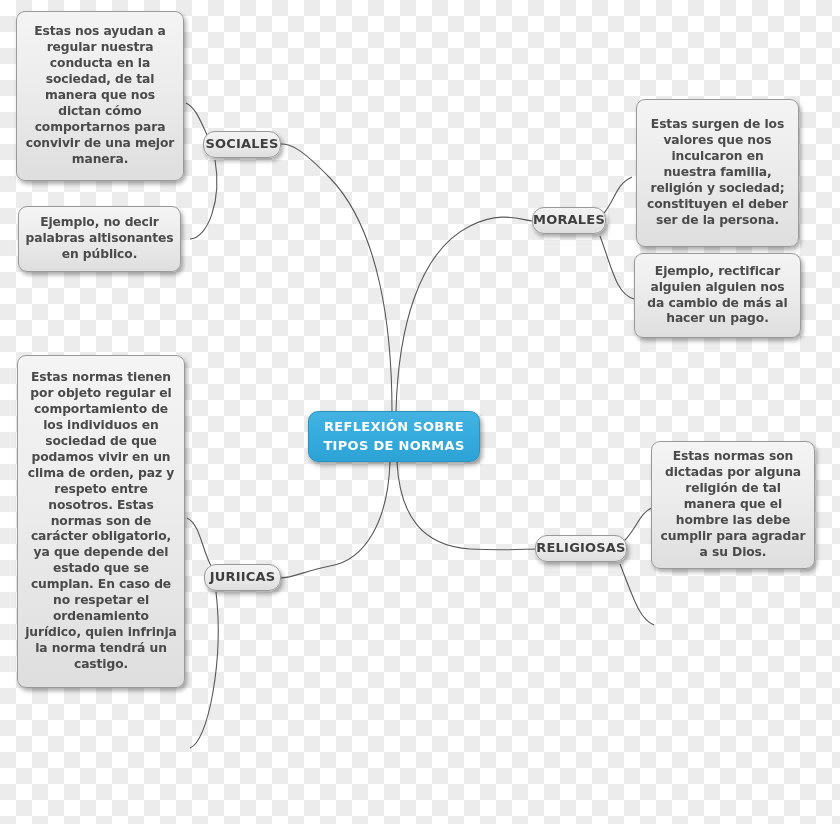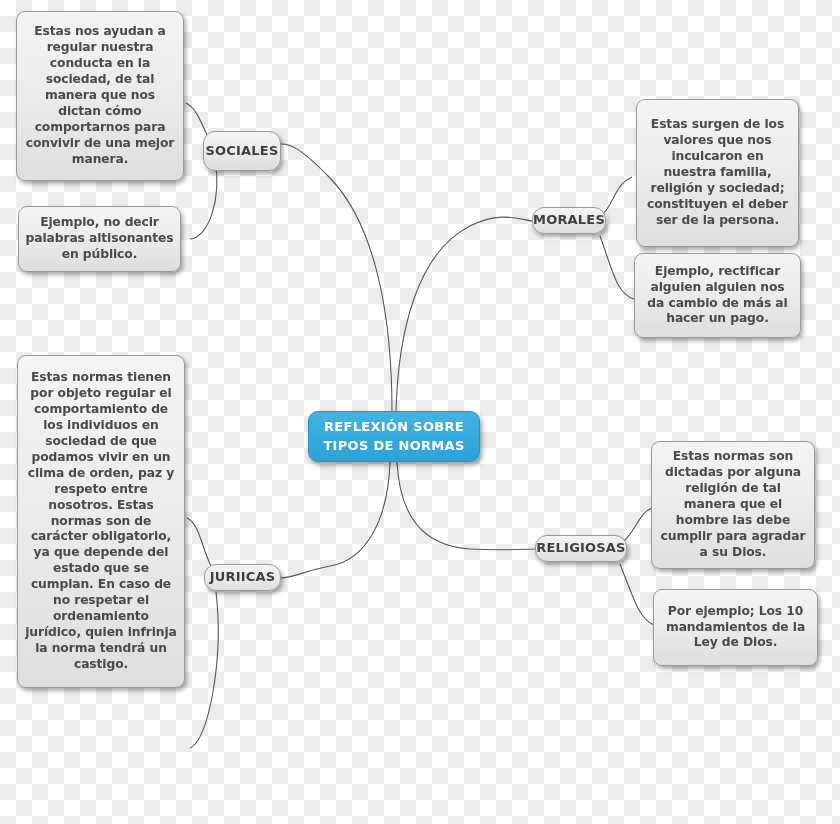--- a/index.html
+++ b/index.html
@@ -105,36 +105,35 @@
     </g>
   </svg>
 
   <div class="node center" style="left:308px; top:411px; width:172px; height:51px;">
     <div>
       <span class="nl">REFLEXIÓN SOBRE</span>
       <span class="nl">TIPOS DE NORMAS</span>
     </div>
   </div>
 
-  <div class="node branch" style="left:203px; top:131px; width:78px; height:40px;">SOCIALES</div>
+  <div class="node branch" style="left:203px; top:131px; width:78px; height:27px;">SOCIALES</div>
 
   <div class="node branch" style="left:532px; top:207px; width:74px; height:27px;">MORALES</div>
 
   <div class="node branch" style="left:204px; top:564px; width:77px; height:27px;">JURIICAS</div>
 
   <div class="node branch" style="left:535px; top:535px; width:92px; height:27px;">RELIGIOSAS</div>
 
   <div class="node leaf" style="left:16px; top:11px; width:168px; height:170px;">Estas nos ayudan a regular nuestra conducta en la sociedad, de tal manera que nos dictan cómo comportarnos para convivir de una mejor manera.</div>
 
   <div class="node leaf" style="left:636px; top:99px; width:163px; height:148px;">Estas surgen de los valores que nos inculcaron en nuestra familia, religión y sociedad; constituyen el deber ser de la persona.</div>
 
   <div class="node leaf" style="left:18px; top:206px; width:163px; height:66px;">Ejemplo, no decir palabras altisonantes en público.</div>
 
   <div class="node leaf" style="left:634px; top:253px; width:167px; height:85px;">Ejemplo, rectificar alguien alguien nos da cambio de más al hacer un pago.</div>
 
   <div class="node leaf" style="left:17px; top:355px; width:168px; height:333px;">Estas normas tienen por objeto regular el comportamiento de los individuos en sociedad de que podamos vivir en un clima de orden, paz y respeto entre nosotros. Estas normas son de carácter obligatorio, ya que depende del estado que se cumplan. En caso de no respetar el ordenamiento jurídico, quien infrinja la norma tendrá un castigo.</div>
 
 
   <div class="node leaf" style="left:651px; top:441px; width:164px; height:128px;">Estas normas son dictadas por alguna religión de tal manera que el hombre las debe cumplir para agradar a su Dios.</div>
 
-  <div class="node leaf" style="left:653px; top:589px; width:165px; height:77px;">Por ejemplo; Los 10 mandamientos de la Ley de Dios.</div>
 
 </div>
 
 </body></html>

